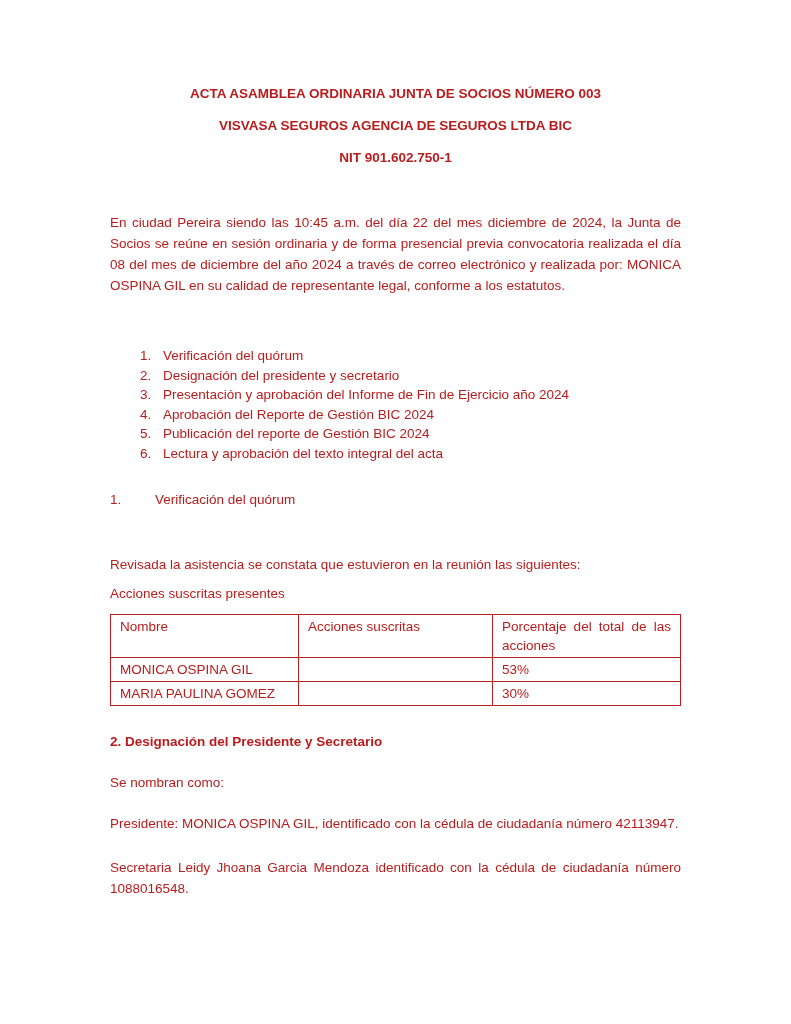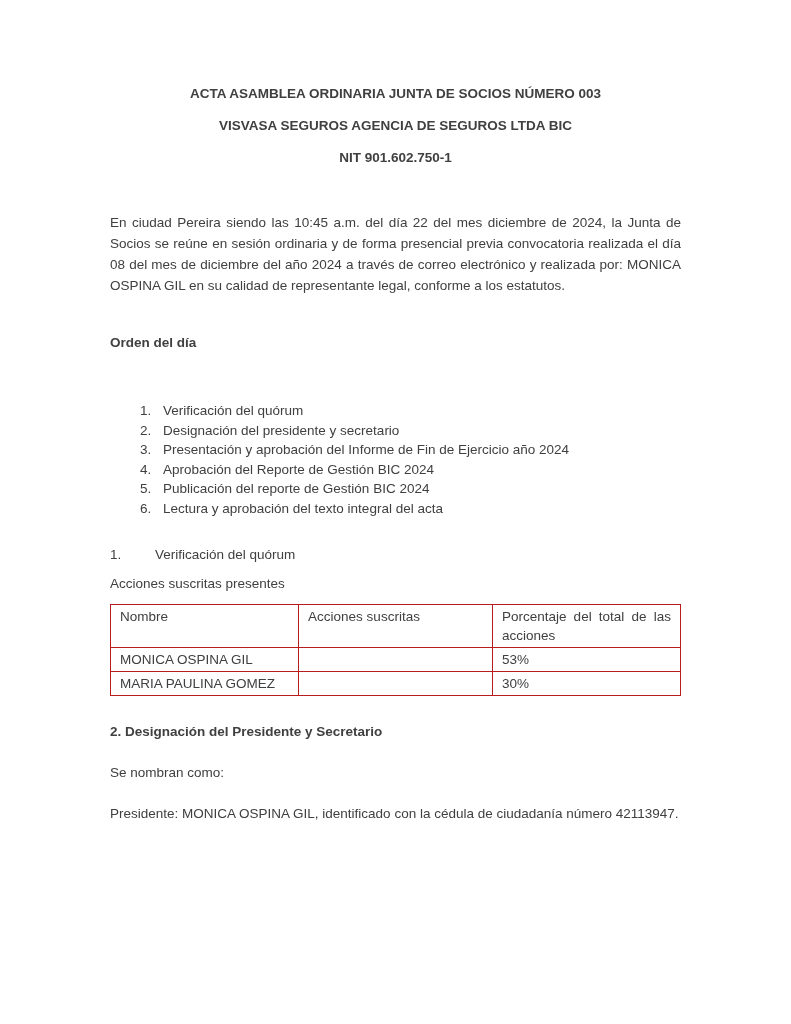--- a/index.html
+++ b/index.html
@@ -3,21 +3,21 @@
 <meta charset="utf-8">
 <style>
   * { margin: 0; padding: 0; box-sizing: border-box; }
   html, body { background: #ffffff; }
   .page {
     position: relative;
     width: 791px;
     height: 1024px;
     margin: 0 auto;
     background: #ffffff;
-    color: #404040;
+    color: #b91c1c;
     font-family: "Liberation Sans", sans-serif;
     font-size: 13.5px;
     line-height: 21px;
     padding: 86px 110px 40px 110px;
     overflow: hidden;
   }
   .title {
     text-align: center;
     font-weight: bold;
     line-height: 16px;
@@ -84,35 +84,35 @@
 <body>
 
 <div class="page">
 
   <div class="title">ACTA ASAMBLEA ORDINARIA JUNTA DE SOCIOS NÚMERO 003</div>
   <div class="title">VISVASA SEGUROS AGENCIA DE SEGUROS LTDA BIC</div>
   <div class="title last">NIT 901.602.750-1</div>
 
   <p class="intro">En ciudad Pereira siendo las 10:45 a.m. del día 22 del mes diciembre de 2024, la Junta de Socios se reúne en sesión ordinaria y de forma presencial previa convocatoria realizada el día 08 del mes de diciembre del año 2024 a través de correo electrónico y realizada por: MONICA OSPINA GIL en su calidad de representante legal, conforme a los estatutos.</p>
 
-  <div class="agenda-heading">Orden del día</div>
 
   <ol class="agenda">
     <li>Verificación del quórum</li>
     <li>Designación del presidente y secretario</li>
     <li>Presentación y aprobación del Informe de Fin de Ejercicio año 2024</li>
     <li>Aprobación del Reporte de Gestión BIC 2024</li>
     <li>Publicación del reporte de Gestión BIC 2024</li>
     <li>Lectura y aprobación del texto integral del acta</li>
   </ol>
 
   <div class="sec1-heading">
     <span class="num">1.</span><span>Verificación del quórum</span>
   </div>
 
+  <p class="quorum-par">Revisada la asistencia se constata que estuvieron en la reunión las siguientes:</p>
 
   <p class="quorum-sub">Acciones suscritas presentes</p>
 
   <table class="shares">
     <colgroup>
         <col class="c1">
         <col class="c2">
         <col class="c3">
       </colgroup>
     <thead>
@@ -133,14 +133,15 @@
         <td></td>
         <td>30%</td>
       </tr>
     </tbody>
   </table>
 
   <div class="sec2-heading">2. Designación del Presidente y Secretario</div>
 
   <p class="sec2-par">Se nombran como:</p>
   <p class="sec2-par">Presidente: MONICA OSPINA GIL, identificado con la cédula de ciudadanía número 42113947.</p>
+  <p class="sec2-par justify">Secretaria Leidy Jhoana Garcia Mendoza identificado con la cédula de ciudadanía número 1088016548.</p>
 
 </div>
 
 </body></html>

